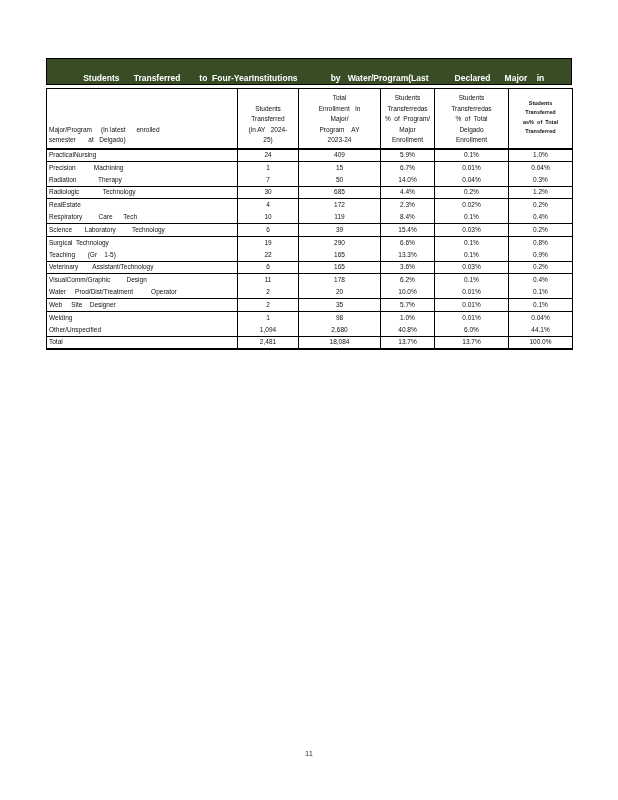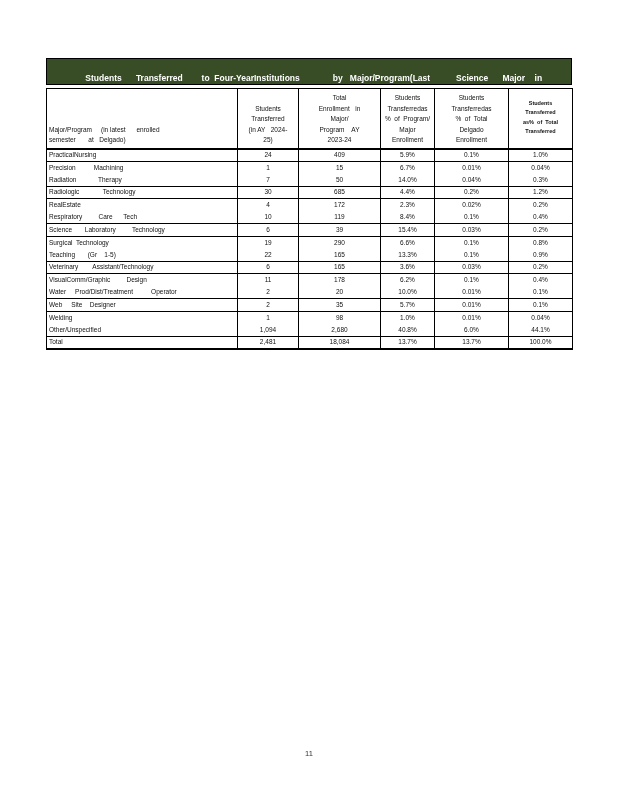--- a/index.html
+++ b/index.html
@@ -40,21 +40,21 @@
     position:absolute;left:0;top:749px;width:100%;
     text-align:center;font-size:7.5px;color:#333333;
   }
 </style>
 </head>
 <body>
 
 <div class="page">
 
   <div class="banner" style="background: rgb(56, 77, 38); color: rgb(255, 255, 255);">
-    <span>Students      Transferred        to  Four-YearInstitutions              by   Major/Program(Last           Science      Major    in</span><br>
+    <span>Students      Transferred        to  Four-YearInstitutions              by   Water/Program(Last           Declared      Major    in</span><br>
     <span>the   Major)</span>
   </div>
 
   <table class="tbl" id="tbl">
     <colgroup>
       <col style="width:191px">
       <col style="width:61px">
       <col style="width:82px">
       <col style="width:54px">
       <col style="width:74px">

